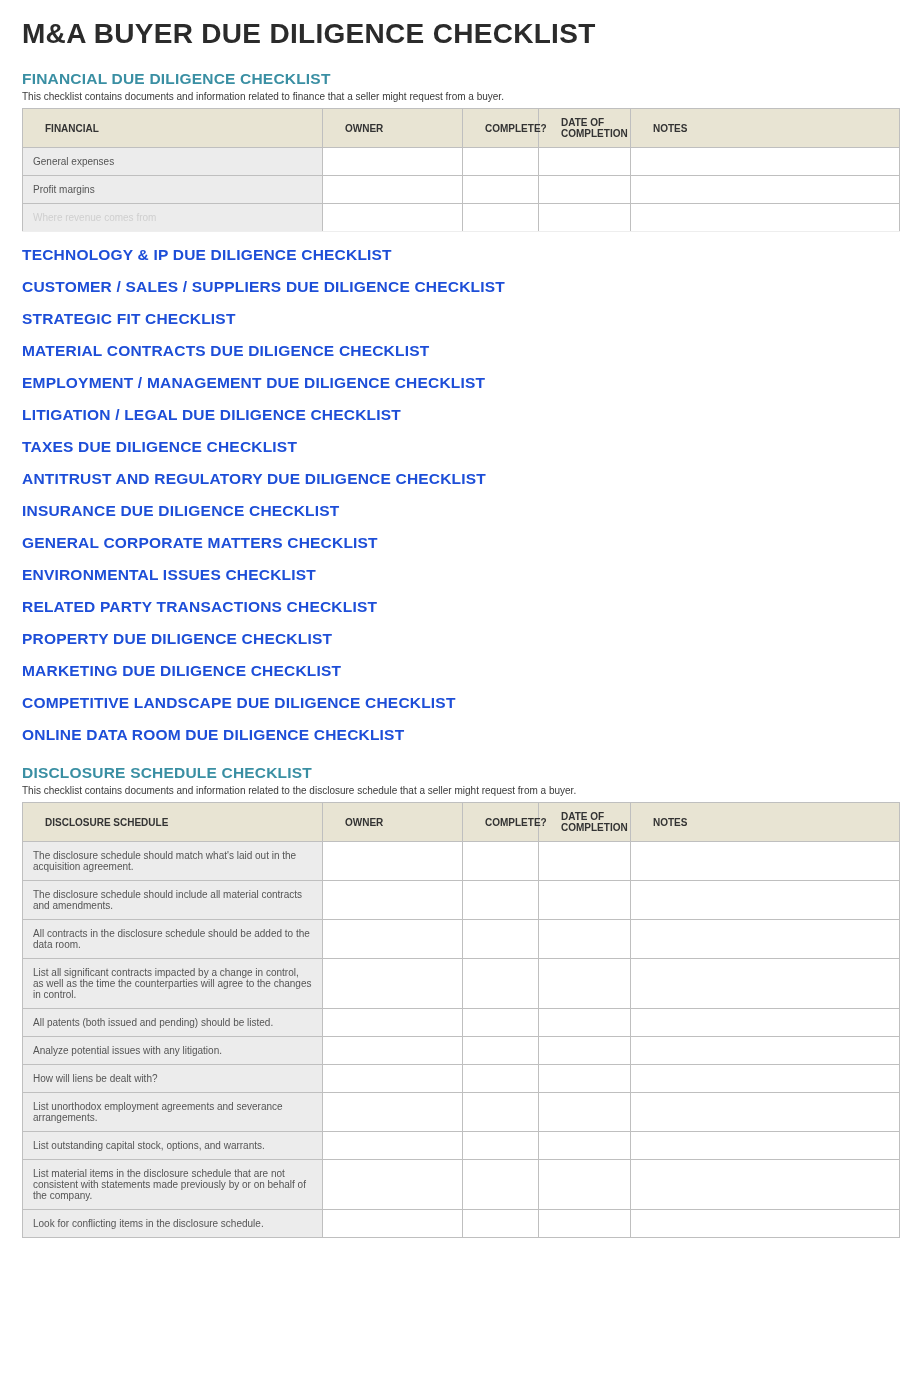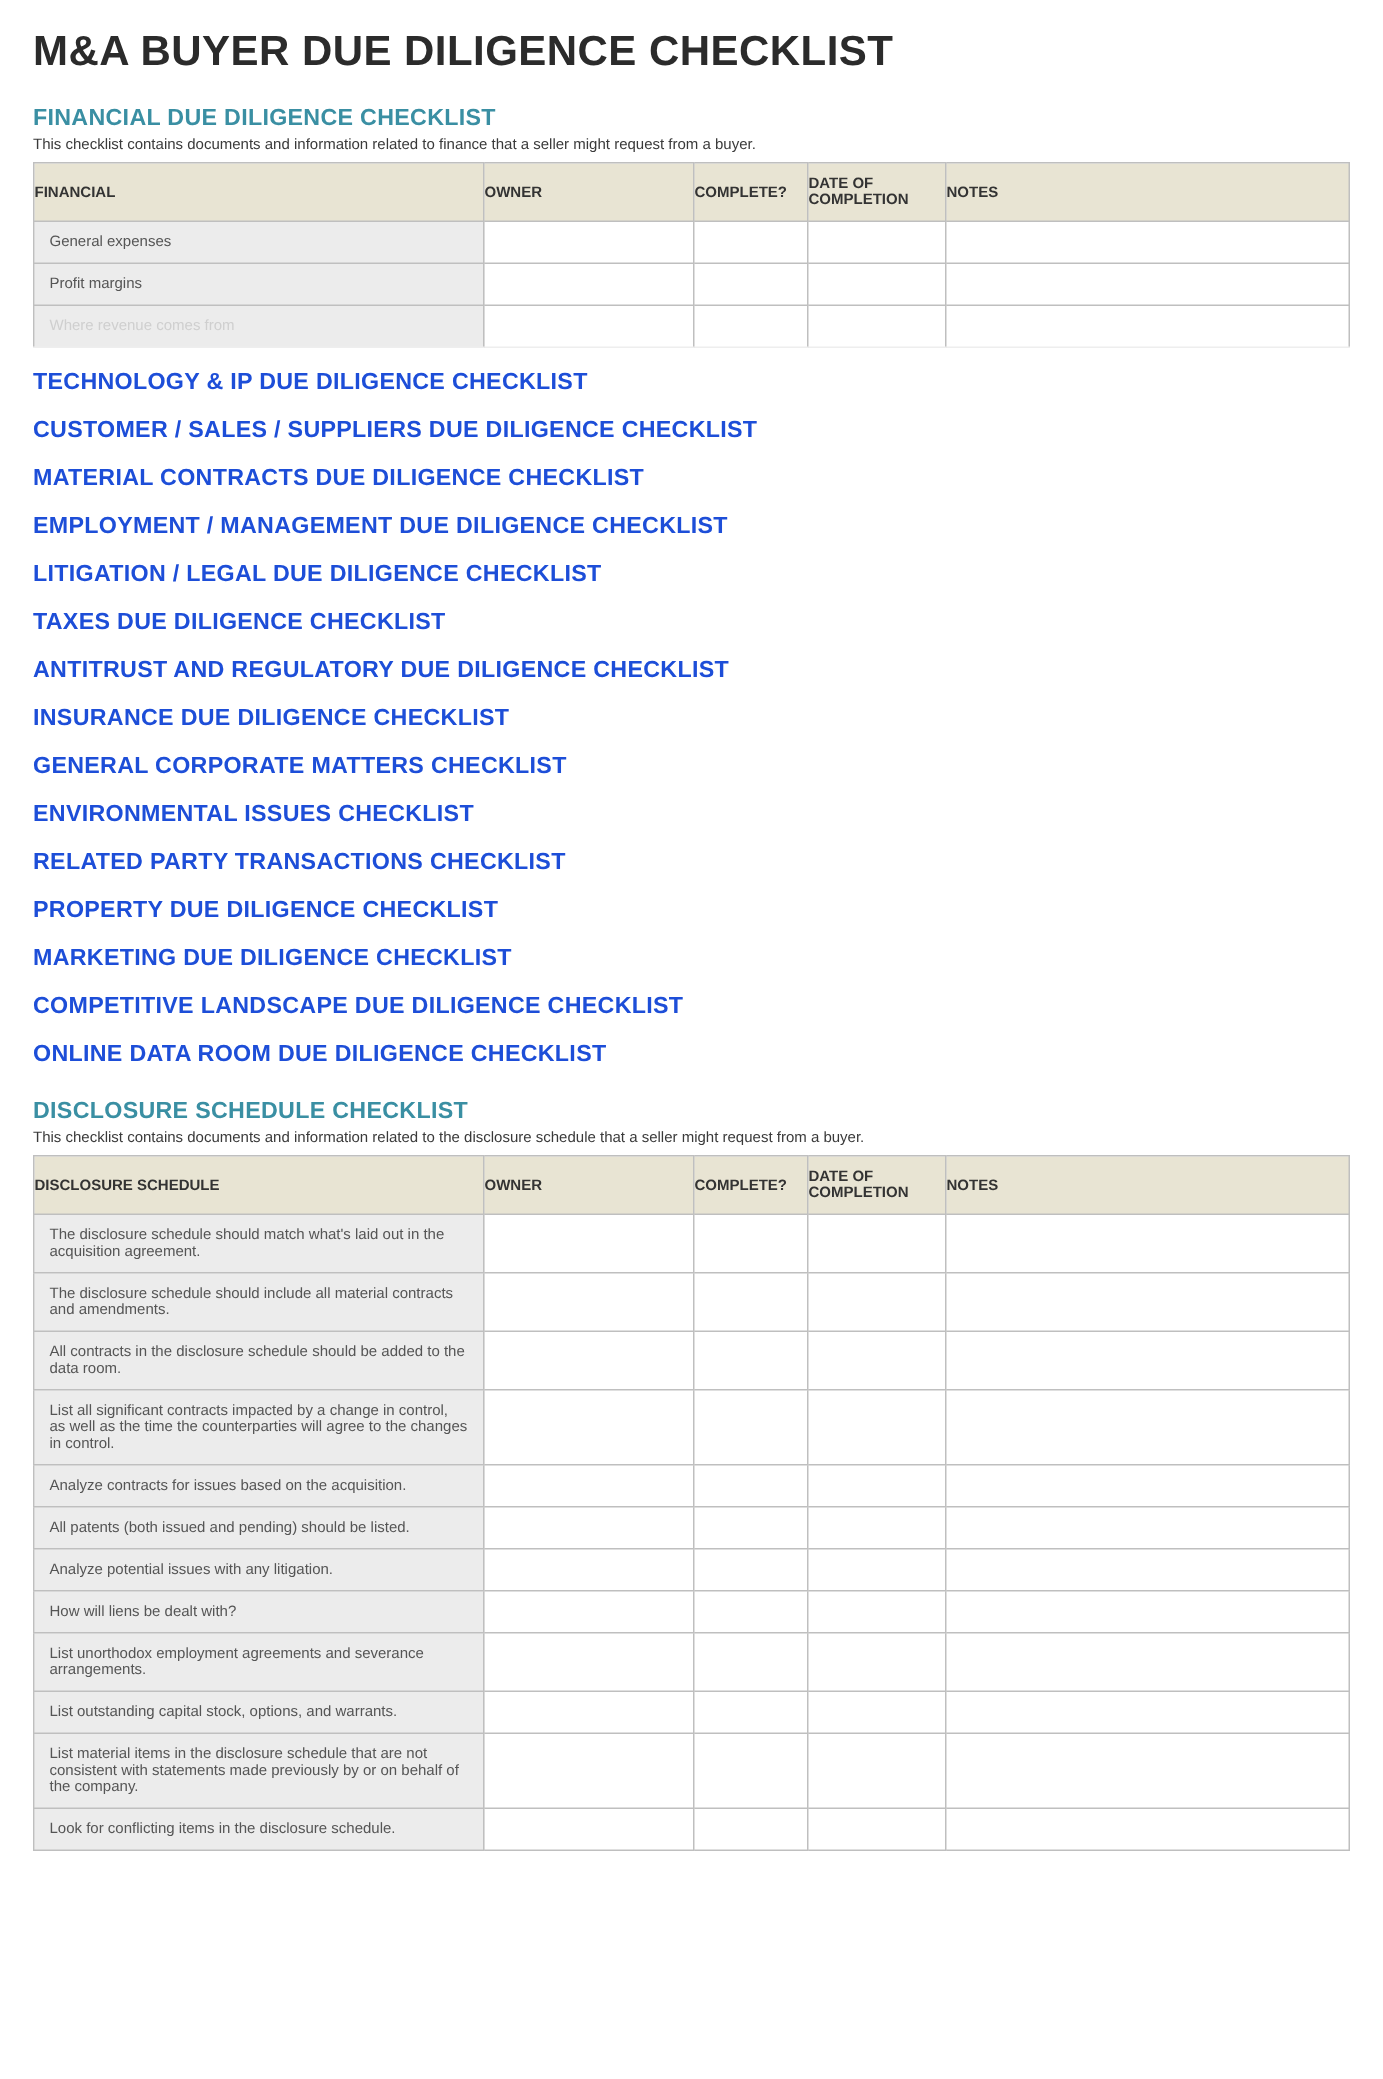--- a/index.html
+++ b/index.html
@@ -3,21 +3,21 @@
 <meta charset="utf-8">
 <style>
 *{box-sizing:border-box;margin:0;padding:0}
 body{font-family:"Century Gothic","Gill Sans","Trebuchet MS",sans-serif;background:#fff;color:#333;padding:18px 22px;width:922px}
 h1{font-size:28px;font-weight:700;color:#2b2b2b;letter-spacing:.3px;margin-bottom:12px}
 h2.active{font-size:15.5px;font-weight:700;color:#3a8fa3;letter-spacing:.2px;margin-top:20px;margin-bottom:3px}
 h2.collapsed{font-size:15.5px;font-weight:700;color:#1d4ed8;letter-spacing:.2px;margin-top:14px;margin-bottom:6px}
 p.desc{font-size:10px;color:#3a3a3a;margin-bottom:6px}
 table{width:100%;border-collapse:collapse;table-layout:fixed}
 th,td{border:1px solid #bfbfbf;font-size:10px;text-align:left;vertical-align:middle}
-th{background:#e8e4d3;color:#333;font-weight:700;padding:8px 0}
+th{background:#e8e4d3;color:#333;font-weight:700;padding:8px 22px}
 td{padding:8px 10px;color:#555}
 td.label{background:#ececec;color:#555}
 tr.fade td.label{color:#cfcfcf}
 tr.fade td{border-bottom-color:#eee}
 col.c1{width:300px}
 col.c2{width:140px}
 col.c3{width:76px}
 col.c4{width:92px}
 col.c5{}
 .fin-table{margin-bottom:8px}
@@ -67,20 +67,21 @@
         <td></td>
         <td></td>
         <td></td>
       </tr>
     </tbody>
 </table>
 
 <div id="collapsed-container">
     <h2 class="collapsed">TECHNOLOGY &amp; IP DUE DILIGENCE CHECKLIST</h2>
     <h2 class="collapsed">CUSTOMER / SALES / SUPPLIERS DUE DILIGENCE CHECKLIST</h2>
+    <h2 class="collapsed">STRATEGIC FIT CHECKLIST</h2>
     <h2 class="collapsed">MATERIAL CONTRACTS DUE DILIGENCE CHECKLIST</h2>
     <h2 class="collapsed">EMPLOYMENT / MANAGEMENT DUE DILIGENCE CHECKLIST</h2>
     <h2 class="collapsed">LITIGATION / LEGAL DUE DILIGENCE CHECKLIST</h2>
     <h2 class="collapsed">TAXES DUE DILIGENCE CHECKLIST</h2>
     <h2 class="collapsed">ANTITRUST AND REGULATORY DUE DILIGENCE CHECKLIST</h2>
     <h2 class="collapsed">INSURANCE DUE DILIGENCE CHECKLIST</h2>
     <h2 class="collapsed">GENERAL CORPORATE MATTERS CHECKLIST</h2>
     <h2 class="collapsed">ENVIRONMENTAL ISSUES CHECKLIST</h2>
     <h2 class="collapsed">RELATED PARTY TRANSACTIONS CHECKLIST</h2>
     <h2 class="collapsed">PROPERTY DUE DILIGENCE CHECKLIST</h2>
@@ -131,27 +132,20 @@
         <td></td>
       </tr>
       <tr>
         <td class="label">List all significant contracts impacted by a change in control, as well as the time the counterparties will agree to the changes in control.</td>
         <td></td>
         <td></td>
         <td></td>
         <td></td>
       </tr>
       <tr>
-        <td class="label">Analyze contracts for issues based on the acquisition.</td>
-        <td></td>
-        <td></td>
-        <td></td>
-        <td></td>
-      </tr>
-      <tr>
         <td class="label">All patents (both issued and pending) should be listed.</td>
         <td></td>
         <td></td>
         <td></td>
         <td></td>
       </tr>
       <tr>
         <td class="label">Analyze potential issues with any litigation.</td>
         <td></td>
         <td></td>

